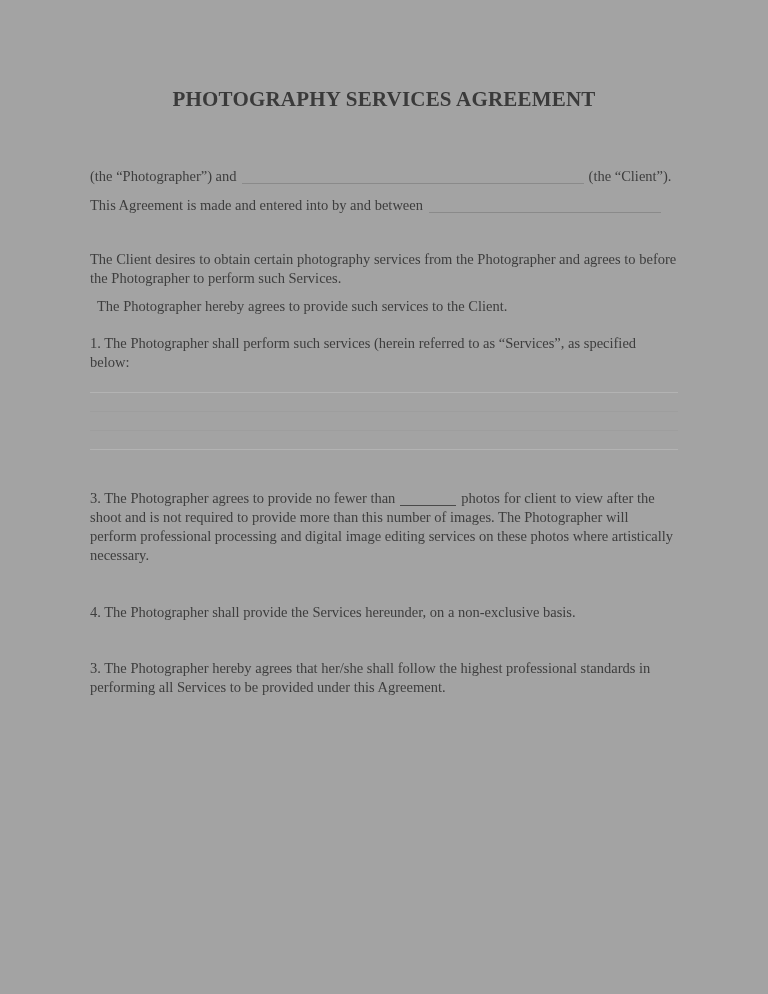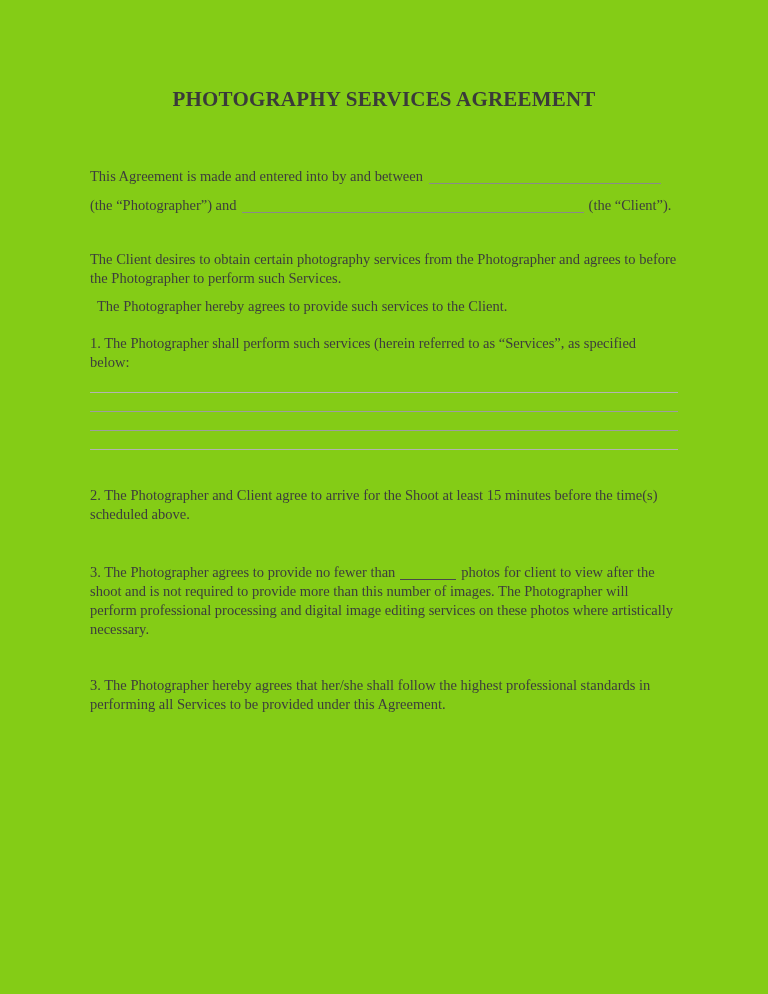--- a/index.html
+++ b/index.html
@@ -1,21 +1,21 @@
 <!DOCTYPE html>
 <html><head>
 <meta charset="utf-8">
 <style>
   html, body { margin: 0; padding: 0; background: #ffffff; }
   .page {
     position: relative;
     width: 768px;
     height: 994px;
     margin: 0 auto;
-    background: #84cc16;
+    background: #a3a3a3;
     box-sizing: border-box;
     padding: 0 90px;
     overflow: hidden;
     font-family: "Liberation Serif", "DejaVu Serif", serif;
     font-size: 14.5px;
     line-height: 19px;
     color: #3d3d3d;
   }
   .doc-title {
     margin: 87px 0 0 0;
@@ -52,38 +52,38 @@
   .section-5 { margin-top: 37px; }
 </style>
 </head>
 <body>
 
 <div class="page">
 
   <h1 class="doc-title">PHOTOGRAPHY SERVICES AGREEMENT</h1>
 
   <p class="intro">
+    <span class="intro-line"><span>(the “Photographer”) and</span><span class="blank blank-client"></span><span>(the “Client”).</span></span>
     <span class="intro-line"><span>This Agreement is made and entered into by and between</span><span class="blank blank-photographer"></span></span>
-    <span class="intro-line"><span>(the “Photographer”) and</span><span class="blank blank-client"></span><span>(the “Client”).</span></span>
   </p>
 
   <p class="recital-1">The Client desires to obtain certain photography services from the Photographer and agrees to before the Photographer to perform such Services.</p>
 
   <p class="recital-2">The Photographer hereby agrees to provide such services to the Client.</p>
 
 
   <p class="section-1">1. The Photographer shall perform such services (herein referred to as “Services”, as specified below:</p>
 
   <div class="write-in-lines">
     <div class="write-in-line light"></div>
     <div class="write-in-line"></div>
     <div class="write-in-line"></div>
     <div class="write-in-line light"></div>
   </div>
 
-  <p class="section-2">2. The Photographer and Client agree to arrive for the Shoot at least 15 minutes before the time(s) scheduled above.</p>
 
   <p class="section-3"><span>3. The Photographer agrees to provide no fewer than</span><span class="blank blank-photos"></span><span>photos for client to view after the shoot and is not required to provide more than this number of images. The Photographer will perform professional processing and digital image editing services on these photos where artistically necessary.</span></p>
 
+  <p class="section-4">4. The Photographer shall provide the Services hereunder, on a non-exclusive basis.</p>
 
   <p class="section-5">3. The Photographer hereby agrees that her/she shall follow the highest professional standards in performing all Services to be provided under this Agreement.</p>
 
 </div>
 
 </body></html>

